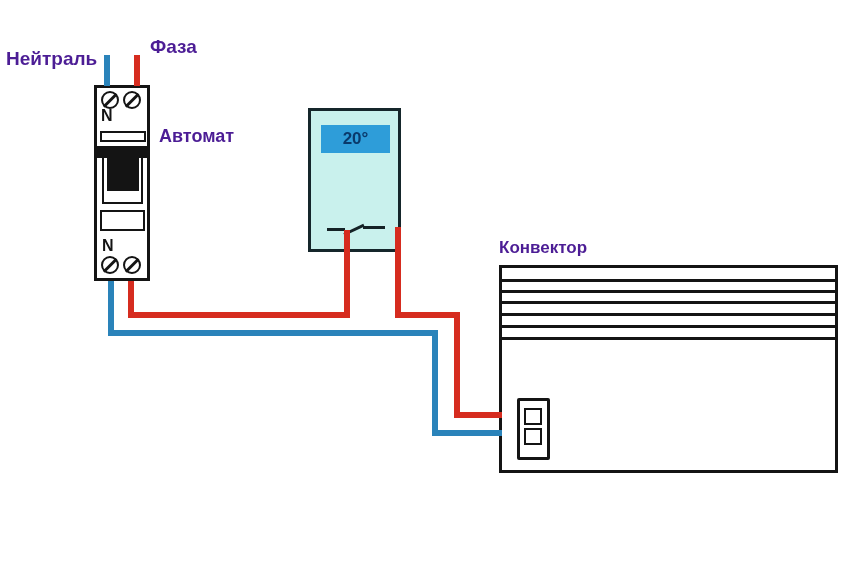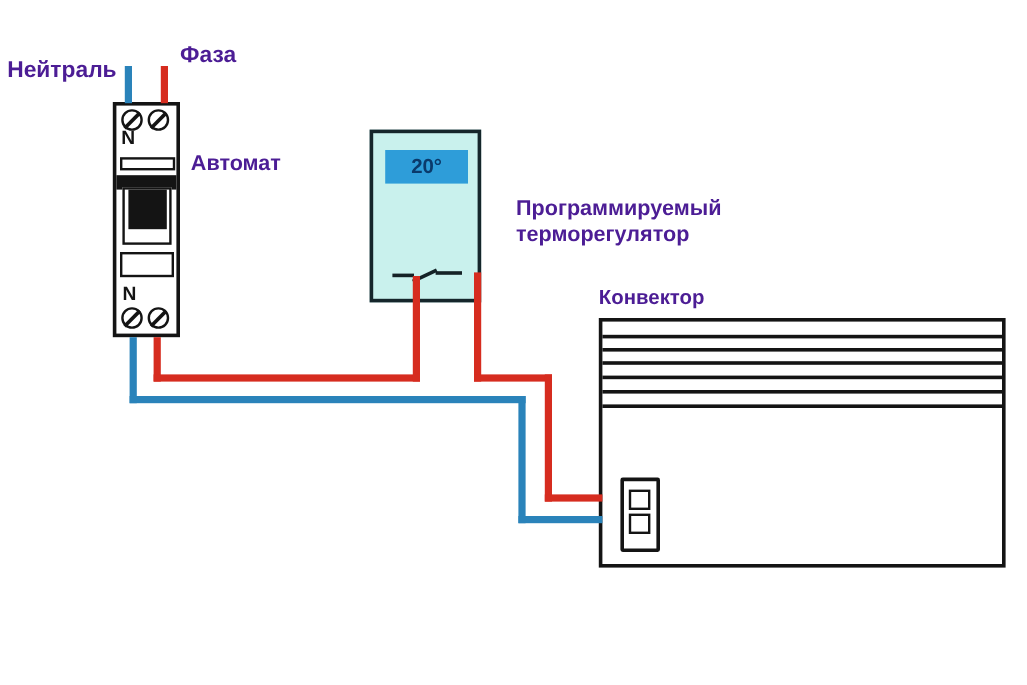--- a/index.html
+++ b/index.html
@@ -124,21 +124,20 @@
     <div class="screw" style="left:26px; top:168px;"></div>
   </div>
   <div class="lbl" style="left:159px; top:126px; font-size:18px;">Автомат</div>
 
   <div class="thermostat">
     <div class="display">20°</div>
     <div class="contact" style="left:16px; top:117px; width:18px; height:3px;"></div>
     <div class="contact" style="left:33px; top:122px; width:22px; height:3px; transform:rotate(-25deg); transform-origin:left center;"></div>
     <div class="contact" style="left:52px; top:115px; width:22px; height:3px;"></div>
   </div>
-  <div class="lbl" style="left:430px; top:162px; font-size:18px; line-height:22px; width:195px; white-space:normal;">Программируемый терморегулятор</div>
 
   <div class="lbl" style="left:499px; top:238px; width:339px; text-align:left; font-size:17px;">Конвектор</div>
   <div class="convector">
     <div class="slat" style="top:11px;"></div>
     <div class="slat" style="top:22px;"></div>
     <div class="slat" style="top:33px;"></div>
     <div class="slat" style="top:45px;"></div>
     <div class="slat" style="top:57px;"></div>
     <div class="slat" style="top:69px;"></div>
     <div class="conv-switch">

